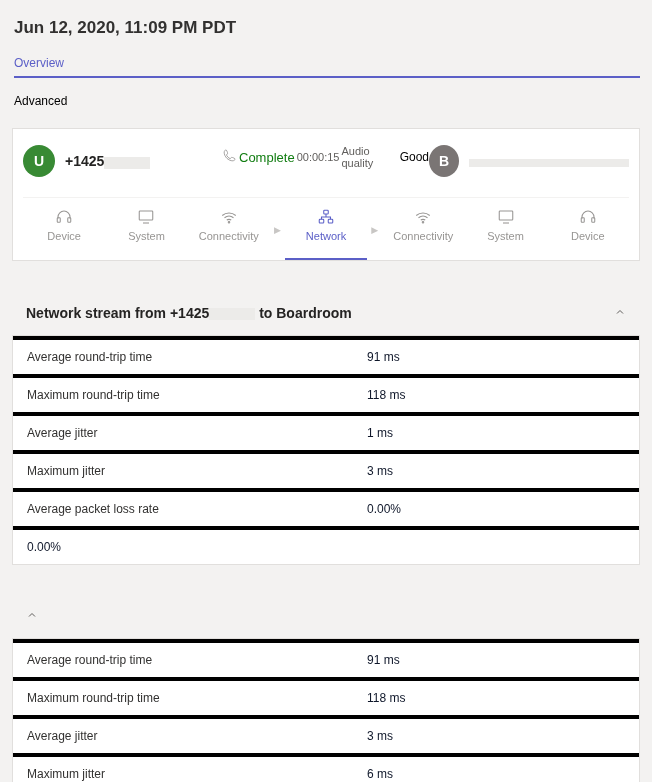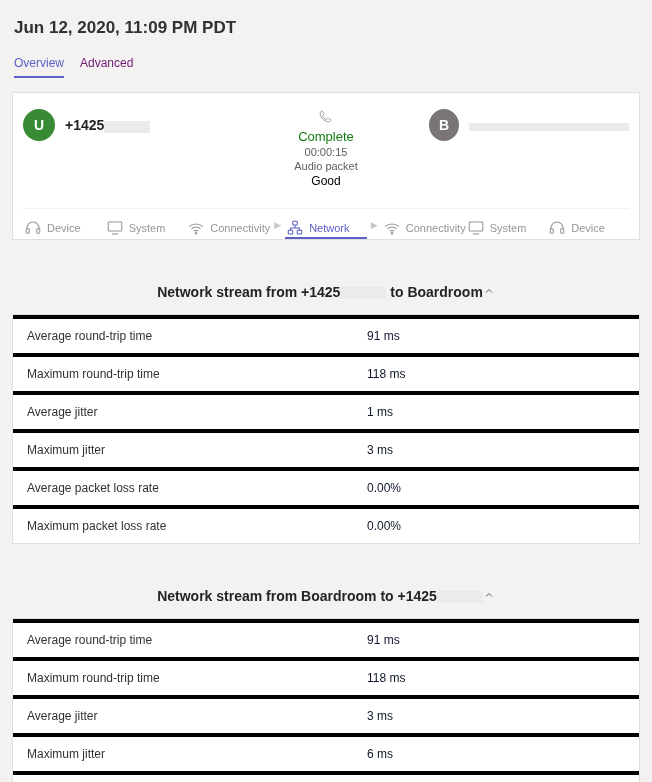--- a/index.html
+++ b/index.html
@@ -11,24 +11,24 @@
     padding: 12px;
     font-size: 13px;
     color: #252423;
   }
   .page-title {
     font-size: 17px;
     font-weight: 700;
     margin: 6px 0 18px 2px;
     color: #323130;
   }
-  .tabs { display: flex; gap: 16px; margin: 0 0 14px 2px; }
+  .tabs { display: flex; gap: 16px; margin: 0 0 14px 2px; flex-direction: column; }
   .tab {
     font-size: 12px;
-    color: #701a75;
+    color: #000000;
     padding-bottom: 6px;
     cursor: pointer;
   }
   .tab.active {
     color: #5b5fc7;
     border-bottom: 2px solid #5b5fc7;
   }
   .card {
     background: #fff;
     border: 1px solid #e1dfdd;
@@ -55,59 +55,59 @@
   .avatar-green { background: #388a34; }
   .avatar-gray { background: #7a7574; }
   .party-name { font-weight: 600; font-size: 14px; }
   .party-sub {
     width: 160px; height: 8px;
     background: #ecebe9; margin-top: 3px;
   }
   .center-col {
     flex: 1;
     display: flex;
-    flex-direction: column;
+    flex-direction: row;
     align-items: center;
     font-size: 11px;
     color: #605e5c;
     gap: 2px;
   }
   .phone-icon { color: #979593; margin-bottom: 2px; }
   .status-complete { color: #107c10; font-size: 13px; }
   .status-good { color: #000000; font-size: 12px; font-weight: 400; }
   .flow {
     display: flex;
     justify-content: space-between;
     align-items: center;
     margin-top: 20px;
     border-top: 1px solid #f3f2f1;
     padding-top: 10px;
   }
   .flow-item {
     flex: 1;
     display: flex;
-    flex-direction: row;
+    flex-direction: column;
     align-items: center;
     gap: 4px;
     color: #979593;
     font-size: 11px;
-    padding-bottom: 0;
+    padding-bottom: 16px;
     border-bottom: 2px solid transparent;
   }
   .flow-item.selected {
     color: #5b5fc7;
     border-bottom-color: #5b5fc7;
     text-align: center;
   }
   .flow-item svg { stroke: currentColor; fill: none; }
   .arrow { color: #c8c6c4; font-size: 9px; padding: 0 4px 8px 4px; }
 
   .section-header {
     display: flex;
-    justify-content: center;
+    justify-content: space-between;
     align-items: center;
     padding: 14px 14px;
     cursor: pointer;
   }
   .section-title { font-weight: 700; font-size: 14px; }
   .chev { color: #605e5c; }
   .kv-row {
     display: flex;
     border-top: 4px solid #000000;
     padding: 10px 14px;
@@ -142,21 +142,21 @@
       </div>
     </div>
     <div class="center-col">
       <span class="phone-icon">
         <svg width="14" height="14" viewBox="0 0 24 24" stroke="currentColor" fill="none" stroke-width="1.5">
             <path d="M5 3c1 0 3 5 3 6s-2 2-2 3 4 6 6 6 2-2 3-2 6 2 6 3-3 3-4 3C9 22 2 15 2 7c0-1 2-4 3-4z"></path>
           </svg>
       </span>
       <span class="status-complete">Complete</span>
       <span>00:00:15</span>
-      <span>Audio packet</span>
+      <span>Audio quality</span>
       <span class="status-good">Good</span>
     </div>
     <div class="party-right">
       <div class="avatar avatar-gray">B</div>
       <div>
         <div class="party-sub"></div>
       </div>
     </div>
   </div>
 
@@ -247,27 +247,25 @@
       </div>
       <div class="kv-row">
         <div class="kv-key">Maximum jitter</div>
         <div class="kv-val">3 ms</div>
       </div>
       <div class="kv-row">
         <div class="kv-key">Average packet loss rate</div>
         <div class="kv-val">0.00%</div>
       </div>
       <div class="kv-row">
-        <div class="kv-key">Maximum packet loss rate</div>
         <div class="kv-val">0.00%</div>
       </div>
     </div>
     <div class="spacer"></div>
     <div class="section-header">
-      <div class="section-title">Network stream from Boardroom to +1425<span class="redact"></span></div>
       <div class="chev"><svg width="12" height="12" viewBox="0 0 24 24" fill="none" stroke="currentColor" stroke-width="2">
           <path d="M6 15l6-6 6 6"></path>
         </svg></div>
     </div>
     <div class="card">
       <div class="kv-row">
         <div class="kv-key">Average round-trip time</div>
         <div class="kv-val">91 ms</div>
       </div>
       <div class="kv-row">

